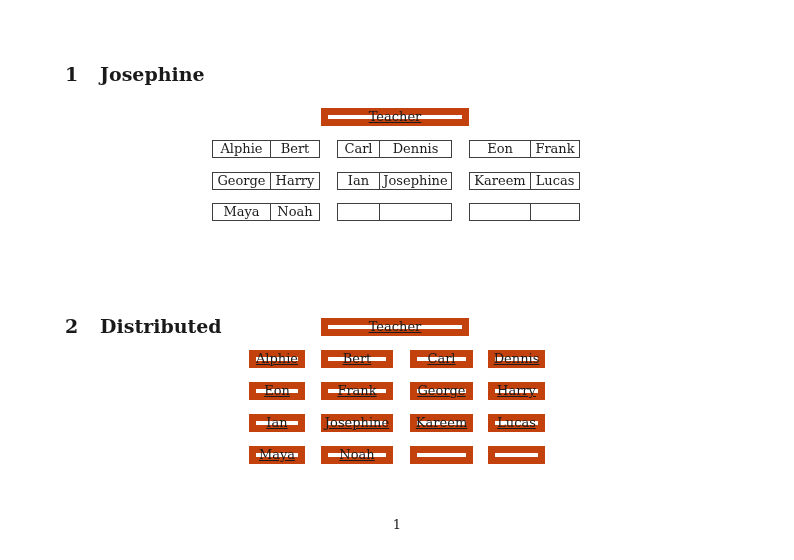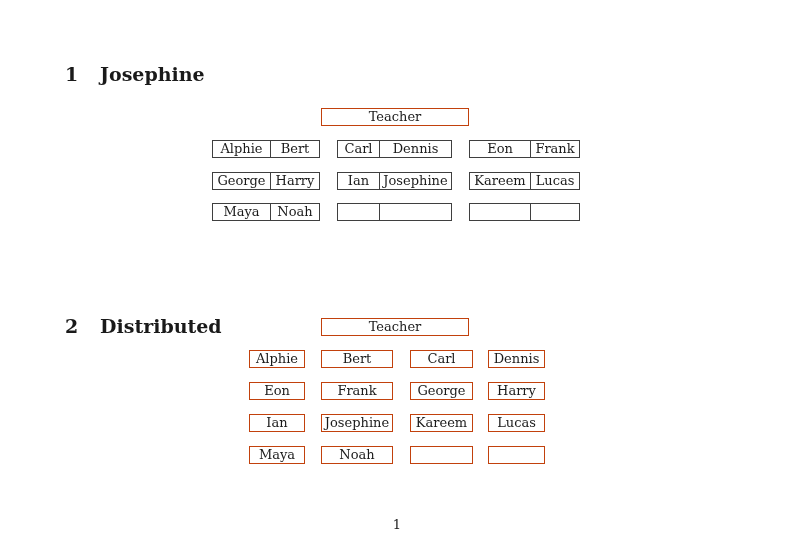--- a/index.html
+++ b/index.html
@@ -17,28 +17,29 @@
     font-size:19px;
     font-weight:bold;
     line-height:24px;
     white-space:nowrap;
   }
   .heading .num { display:inline-block; width:35px; }
   .tbox {
     position:absolute;
     box-sizing:border-box;
     height:18px;
-    border:1px solid #c2410c;
+    border:7px solid #c2410c;
     background:#fff;
     display:flex;
     align-items:center;
     justify-content:center;
     font-size:13px;
     line-height:16px;
     white-space:nowrap;
+    text-decoration:underline;
   }
   .desk {
     position:absolute;
     box-sizing:border-box;
     height:18px;
     border:1px solid #3f3f3f;
     background:#fff;
     display:flex;
   }
   .desk .cell {

